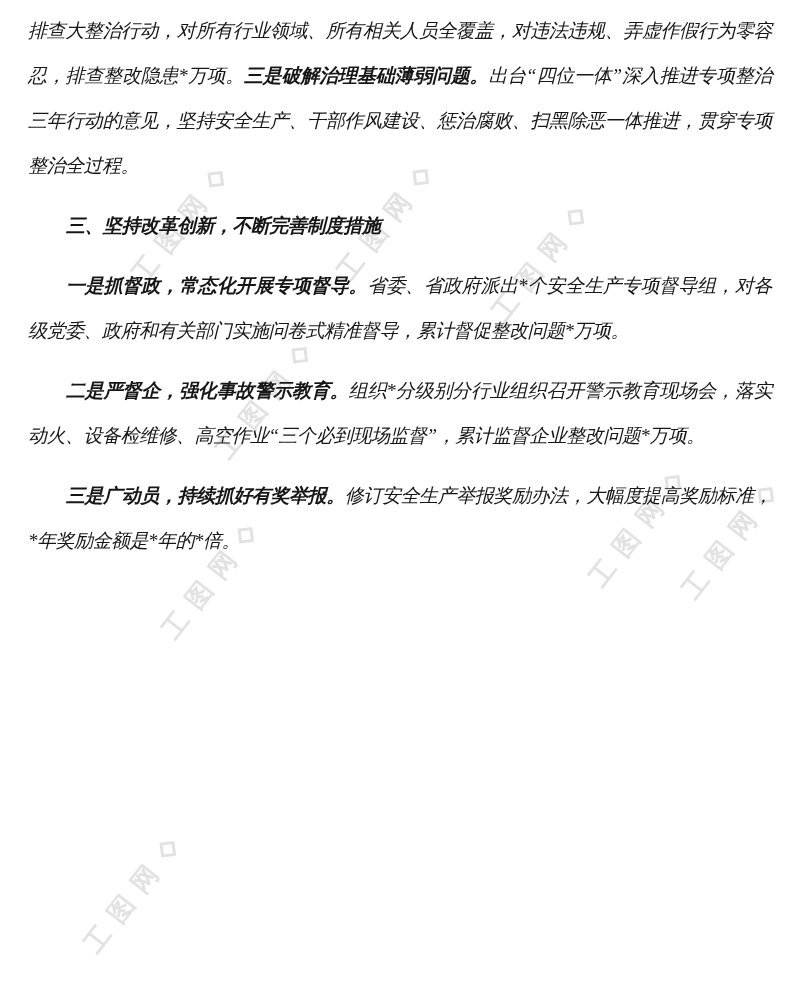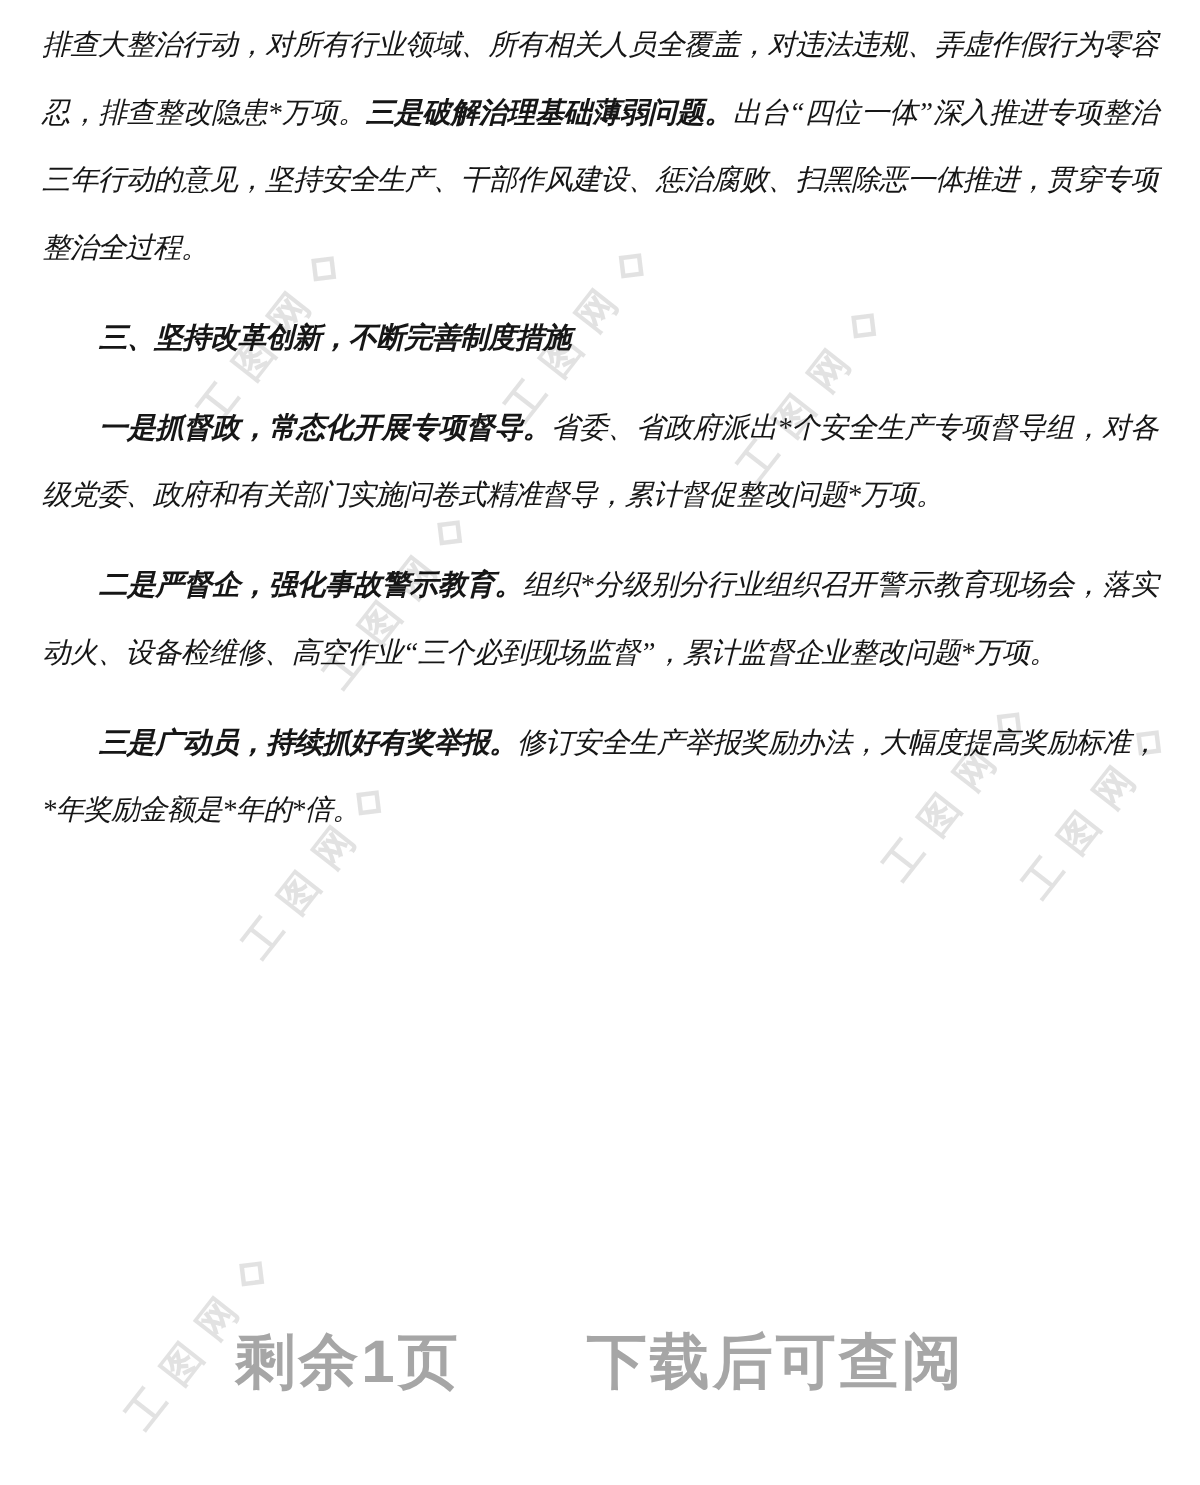--- a/index.html
+++ b/index.html
@@ -77,14 +77,13 @@
       <div class="wm" style="left: 688px; top: 578px; color: rgb(181, 181, 181); opacity: 0.38; transform: rotate(-52deg);"><span>工图网</span><span class="wm-diamond"></span></div>
       <div class="wm" style="left: 90px; top: 932px; color: rgb(181, 181, 181); opacity: 0.38; transform: rotate(-52deg);"><span>工图网</span><span class="wm-diamond"></span></div>
     </div>
   <div class="doc" id="doc" style="color: rgb(22, 22, 22); font-style: italic;">
       <p><span>排查大整治行动，对所有行业领域、所有相关人员全覆盖，对违法违规、弄虚作假行为零容忍，排查整改隐患*万项。</span><b>三是破解治理基础薄弱问题。</b><span>出台“四位一体”深入推进专项整治三年行动的意见，坚持安全生产、干部作风建设、惩治腐败、扫黑除恶一体推进，贯穿专项整治全过程。</span></p>
       <p class="indent heading"><b>三、坚持改革创新，不断完善制度措施</b></p>
       <p class="indent"><b>一是抓督政，常态化开展专项督导。</b><span>省委、省政府派出*个安全生产专项督导组，对各级党委、政府和有关部门实施问卷式精准督导，累计督促整改问题*万项。</span></p>
       <p class="indent"><b>二是严督企，强化事故警示教育。</b><span>组织*分级别分行业组织召开警示教育现场会，落实动火、设备检维修、高空作业“三个必到现场监督”，累计监督企业整改问题*万项。</span></p>
       <p class="indent"><b>三是广动员，持续抓好有奖举报。</b><span>修订安全生产举报奖励办法，大幅度提高奖励标准，*年奖励金额是*年的*倍。</span></p>
     </div>
-  <div class="footer" style="color: rgb(166, 166, 166);">剩余1页　　下载后可查阅</div>
 </div>
 
 </body></html>

